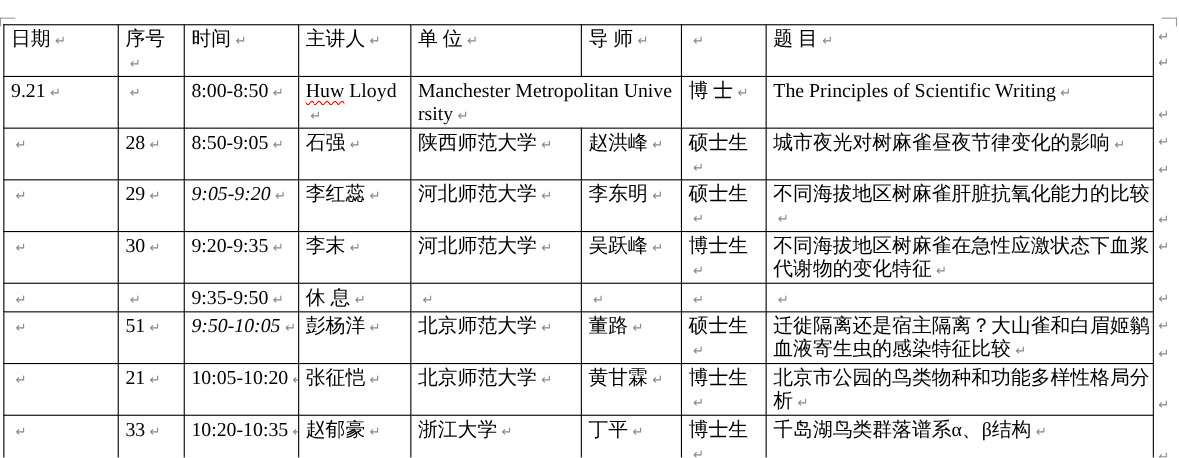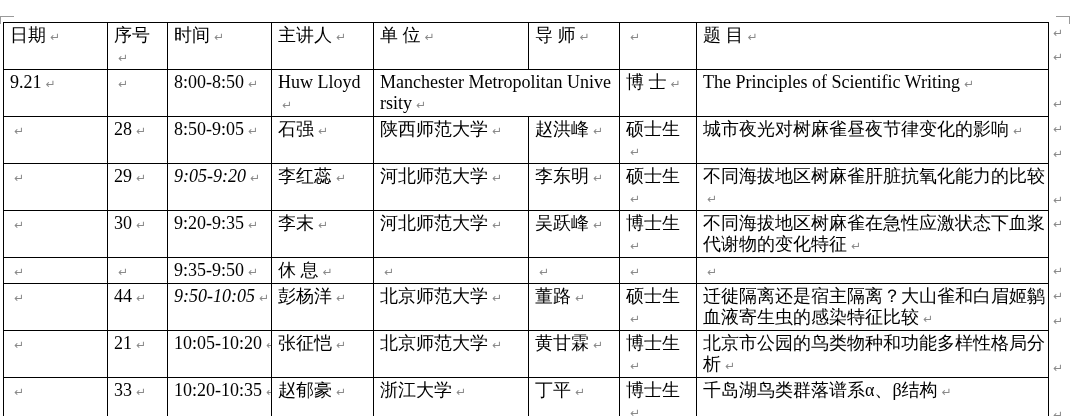--- a/index.html
+++ b/index.html
@@ -37,20 +37,21 @@
     user-select: none;
   }
   .eor {
     position: absolute;
     color: #8a8a8a;
     font-size: 12px;
     font-family: "DejaVu Sans", sans-serif;
     left: 1053px;
   }
   .misspelled {
+    text-decoration: underline;
     text-decoration-style: wavy;
     text-decoration-color: #ff0000;
     text-decoration-thickness: 1px;
     text-underline-offset: 3px;
   }
   .handle-frag {
     position: absolute;
     border-top: 1px solid #9a9a9a;
   }
   #handle-tl { left: 0; top: 0; width: 13px; height: 7px; border-left: 1px solid #9a9a9a; }
@@ -129,21 +130,21 @@
           <td style="white-space: nowrap;"><span></span><span class="eoc">↵</span></td>
           <td style="white-space: nowrap;"><span>9:35-9:50</span><span class="eoc">↵</span></td>
           <td><span>休 息</span><span class="eoc">↵</span></td>
           <td><span></span><span class="eoc">↵</span></td>
           <td><span></span><span class="eoc">↵</span></td>
           <td><span></span><span class="eoc">↵</span></td>
           <td><span></span><span class="eoc">↵</span></td>
         </tr>
         <tr style="height: 47px;">
           <td><span></span><span class="eoc">↵</span></td>
-          <td style="white-space: nowrap;"><span>44</span><span class="eoc">↵</span></td>
+          <td style="white-space: nowrap;"><span>51</span><span class="eoc">↵</span></td>
           <td style="white-space: nowrap; font-style: italic;"><span>9:50-10:05</span><span class="eoc">↵</span></td>
           <td><span>彭杨洋</span><span class="eoc">↵</span></td>
           <td><span>北京师范大学</span><span class="eoc">↵</span></td>
           <td><span>董路</span><span class="eoc">↵</span></td>
           <td><span>硕士生</span><span class="eoc">↵</span></td>
           <td><span>迁徙隔离还是宿主隔离？大山雀和白眉姬鹟血液寄生虫的感染特征比较</span><span class="eoc">↵</span></td>
         </tr>
         <tr style="height: 25px;">
           <td><span></span><span class="eoc">↵</span></td>
           <td style="white-space: nowrap;"><span>21</span><span class="eoc">↵</span></td>

